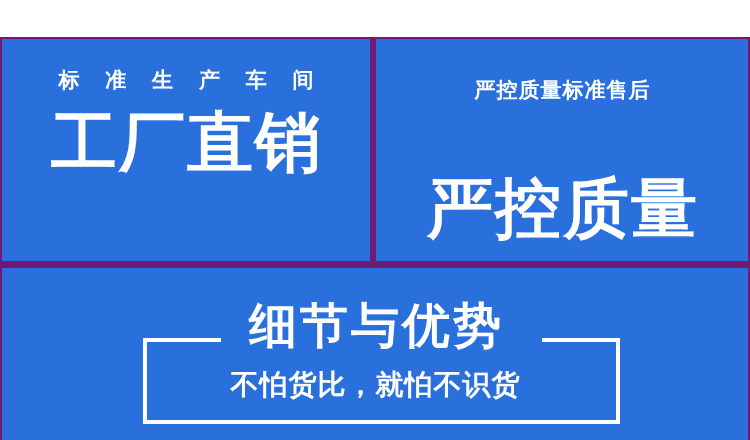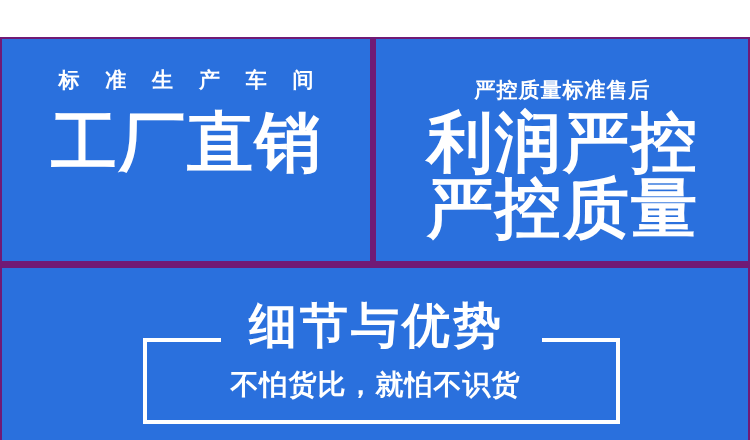--- a/index.html
+++ b/index.html
@@ -136,21 +136,20 @@
 
 <div id="stage">
 
   <div class="panel" id="panel-left">
     <div class="cn-text eyebrow" id="left-eyebrow">标 准 生 产 车 间</div>
     <div class="cn-text headline" id="left-line1">工厂直销</div>
   </div>
 
   <div class="panel" id="panel-right">
     <div class="cn-text eyebrow" id="right-eyebrow">严控质量标准售后</div>
-    <div class="cn-text headline" id="right-line1">利润严控</div>
     <div class="cn-text headline" id="right-line2">严控质量</div>
   </div>
 
   <div class="panel" id="panel-bottom">
 
     <div id="frame"></div>
     <div class="frame-top-seg" id="frame-top-left"></div>
     <div class="frame-top-seg" id="frame-top-right"></div>
 
     <div class="cn-text" id="bottom-title">细节与优势</div>

